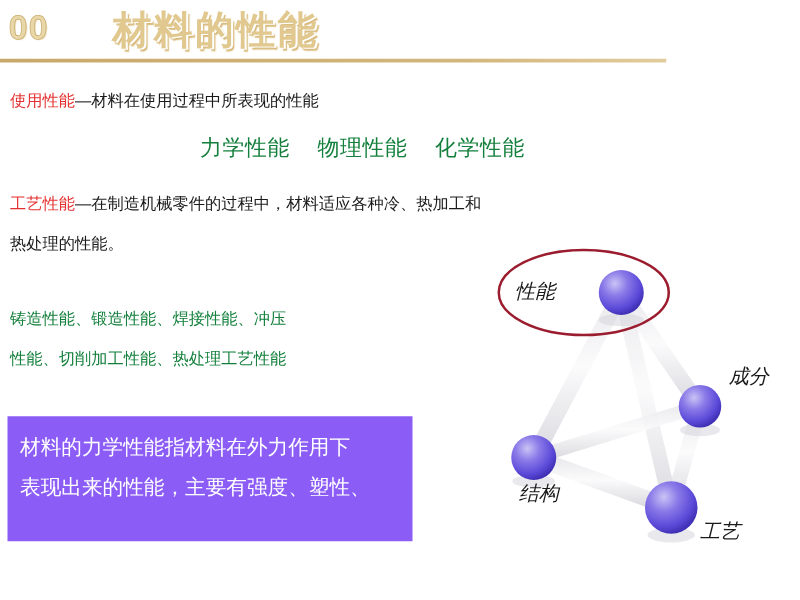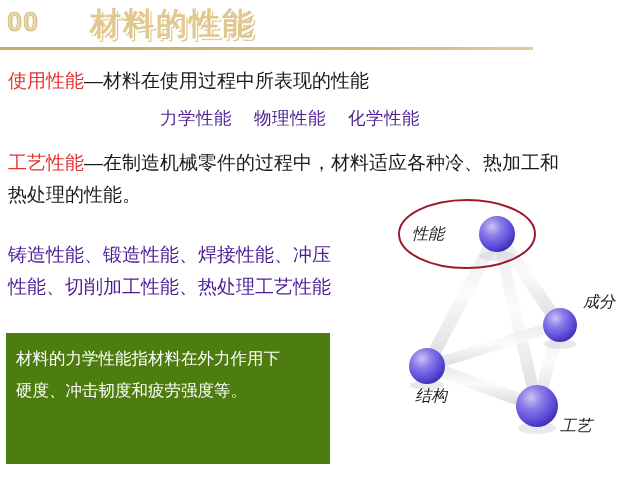--- a/index.html
+++ b/index.html
@@ -55,30 +55,30 @@
     left: 0;
     top: 47px;
     width: 533px;
     height: 3px;
     background: linear-gradient(to right, #c8a96b 0%, #d3b67c 70%, #e2cc9d 100%);
   }
 
   
   .para {
     position: absolute;
-    font-size: 19px;
+    font-size: 13px;
     line-height: 30px;
     color: #1a1a1a;
     white-space: nowrap;
   }
   .kw-red {
     color: #e33232;
   }
   .brown {
-    color: #4c1d95;
+    color: #15803d;
   }
 
   #line-usage {
     left: 8px;
     top: 66px;
   }
   #line-subtypes {
     left: 160px;
     top: 103px;
     font-size: 17.5px;
@@ -104,22 +104,22 @@
     left: 8px;
     top: 272px;
   }
 
   
   #callout {
     position: absolute;
     left: 6px;
     top: 333px;
     width: 324px;
-    height: 131px;
-    background: #4d7c0f;
+    height: 100px;
+    background: #8b5cf6;
     box-sizing: border-box;
     padding: 9px 10px 0 10px;
   }
   #callout p {
     margin: 0;
     font-size: 16.5px;
     line-height: 32px;
     color: #ffffff;
     white-space: nowrap;
   }
@@ -172,21 +172,21 @@
   <div class="para" id="line-process-1">
     <span class="kw-red">工艺性能</span><span>—在制造机械零件的过程中，材料适应各种冷、热加工和</span>
   </div>
   <div class="para" id="line-process-2">热处理的性能。</div>
 
   <div class="para brown" id="line-craft-1">铸造性能、锻造性能、焊接性能、冲压</div>
   <div class="para brown" id="line-craft-2">性能、切削加工性能、热处理工艺性能</div>
 
   <div id="callout">
     <p>材料的力学性能指材料在外力作用下</p>
-    <p>硬度、冲击韧度和疲劳强度等。</p>
+    <p>表现出来的性能，主要有强度、塑性、</p>
   </div>
 
   <div id="diagram">
     <svg width="255" height="290" viewBox="0 0 255 290">
       <defs>
         <linearGradient id="rodGrad" x1="0" y1="0" x2="0" y2="1">
           <stop offset="0%" stop-color="#e9e9ec"></stop>
           <stop offset="45%" stop-color="#fbfbfc"></stop>
           <stop offset="100%" stop-color="#d8d8dd"></stop>
         </linearGradient>

